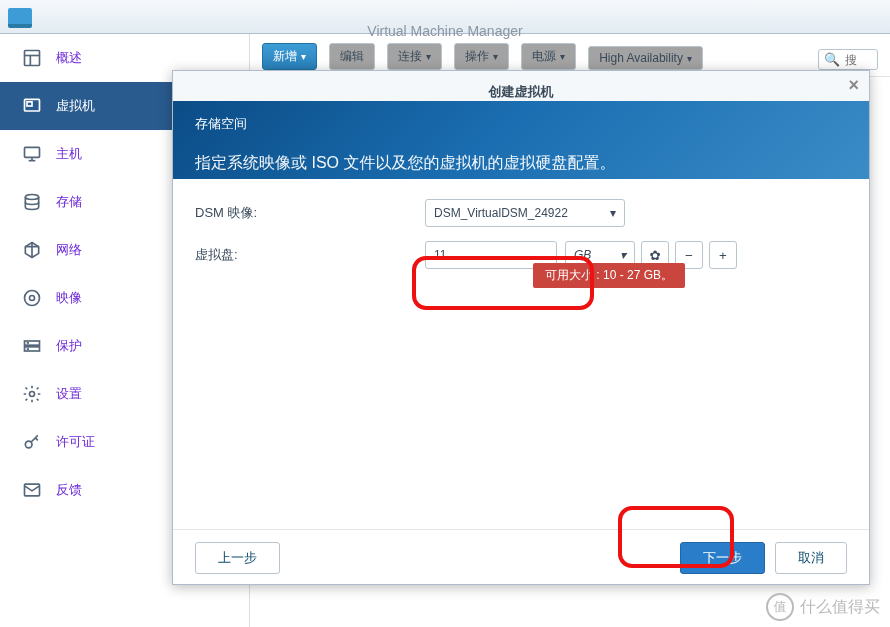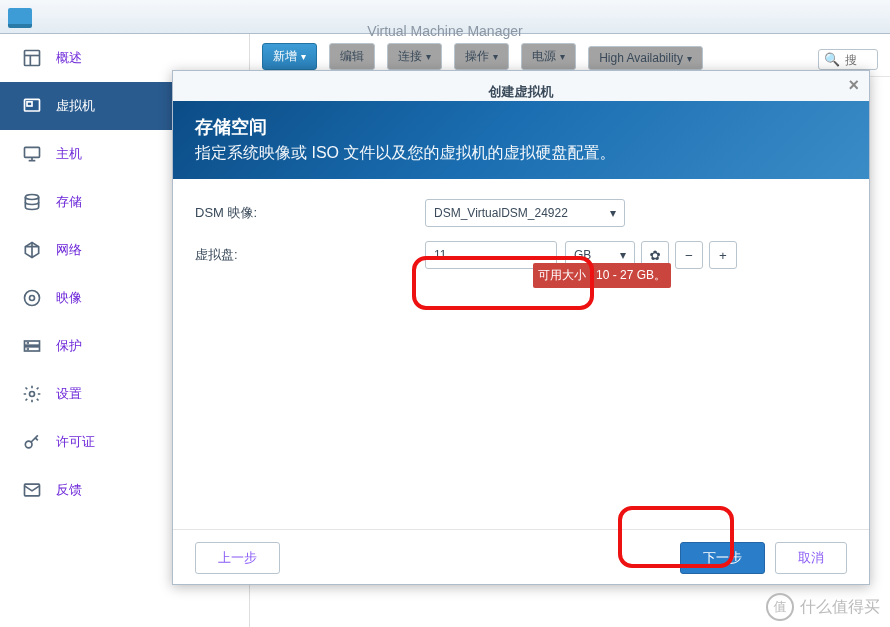--- a/index.html
+++ b/index.html
@@ -21,32 +21,32 @@
     .tb-btn { background: #a3a3a3; border: 1px solid #b8c4ce; border-radius: 3px; padding: 4px 10px; font-size: 12px; color: #3a4a5a; display: inline-flex; align-items: center; gap: 4px; cursor: pointer; }
     .tb-btn.primary { background: linear-gradient(#3d9cd6, #2980b9); color: #fff; border-color: #2172a3; }
     .tb-btn .caret { font-size: 10px; color: inherit; }
     .search-box { margin-left: auto; display: flex; align-items: center; border: 1px solid #b8c4ce; border-radius: 3px; padding: 2px 6px; }
     .search-box .mag { color: #888; margin-right: 4px; }
     .search-box input { border: none; outline: none; font-size: 12px; width: 26px; }
     .dialog { position: absolute; top: 36px; left: -78px; width: 698px; height: 515px; background: #fff; border: 1px solid #aebccb; box-shadow: 0 2px 12px rgba(0,0,0,0.28); }
     .dlg-titlebar { height: 30px; background: #f5f8fb; display: flex; align-items: flex-end; justify-content: center; position: relative; font-weight: bold; color: #3a4a5a; }
     .dlg-close { position: absolute; right: 10px; top: 4px; color: #888; font-size: 18px; cursor: pointer; }
     .dlg-banner { height: 78px; background: linear-gradient(135deg, #0b4c86 0%, #1a6db0 45%, #3a8cc7 100%); padding: 14px 22px; color: #fff; }
-    .dlg-banner h2 { font-size: 18px; font-weight: bold; margin-bottom: 4px; }
+    .dlg-banner h2 { font-size: 13px; font-weight: normal; margin-bottom: 20px; }
     .dlg-banner p { font-size: 16px; opacity: 0.95; }
     .dlg-body { padding: 20px 22px; position: relative; height: 350px; }
     .form-row { display: flex; align-items: center; margin-bottom: 14px; }
     .form-row label { width: 230px; color: #3a4a5a; }
     .sel { width: 200px; height: 28px; border: 1px solid #b8c4ce; border-radius: 3px; background: #fff; display: flex; align-items: center; justify-content: space-between; padding: 0 8px; font-size: 12px; color: #3a4a5a; cursor: pointer; text-align: center; }
-    .sel-sm { width: 70px; }
+    .sel-sm { width: 70px; font-style: italic; }
     .input-num { width: 132px; height: 28px; border: 1px solid #b8c4ce; border-radius: 3px; padding: 0 8px; font-size: 12px; color: #3a4a5a; outline: none; margin-right: 8px; }
     .sq-btn { width: 28px; height: 28px; border: 1px solid #b8c4ce; border-radius: 3px; background: #fff; display: inline-flex; align-items: center; justify-content: center; margin-left: 6px; cursor: pointer; color: #3a4a5a; }
-    .tooltip-warn { position: absolute; left: 360px; top: 84px; background: #c9453d; color: #fff; padding: 4px 5px; font-size: 12px; border-radius: 2px; text-align: center; }
+    .tooltip-warn { position: absolute; left: 360px; top: 84px; background: #c9453d; color: #fff; padding: 4px 12px; font-size: 12px; border-radius: 2px; text-align: center; }
     .dlg-footer { border-top: 1px solid #e5e5e5; padding: 12px 22px; display: flex; gap: 10px; }
-    .dlg-footer .btn { padding: 6px 22px; border: 1px solid #b8c4ce; border-radius: 3px; background: #fff; color: #8b5cf6; cursor: pointer; font-size: 13px; }
+    .dlg-footer .btn { padding: 6px 22px; border: 1px solid #b8c4ce; border-radius: 3px; background: #fff; color: #0c4a6e; cursor: pointer; font-size: 13px; }
     .dlg-footer .btn-primary { background: #2a7ec9; border-color: #2266a8; color: #fff; }
     .dlg-footer .spacer { flex: 1; }
     .red-ring { position: absolute; border: 4px solid #e11; border-radius: 14px; pointer-events: none; }
     .ring1 { left: 412px; top: 256px; width: 182px; height: 54px; }
     .ring2 { left: 618px; top: 506px; width: 116px; height: 62px; }
     .watermark { position: absolute; right: 10px; bottom: 6px; color: #bbb; font-size: 16px; display: flex; align-items: center; gap: 6px; }
     .watermark .circ { width: 28px; height: 28px; border: 2px solid #bbb; border-radius: 50%; display: flex; align-items: center; justify-content: center; font-size: 13px; }
   </style>
 </head>
 <body>

